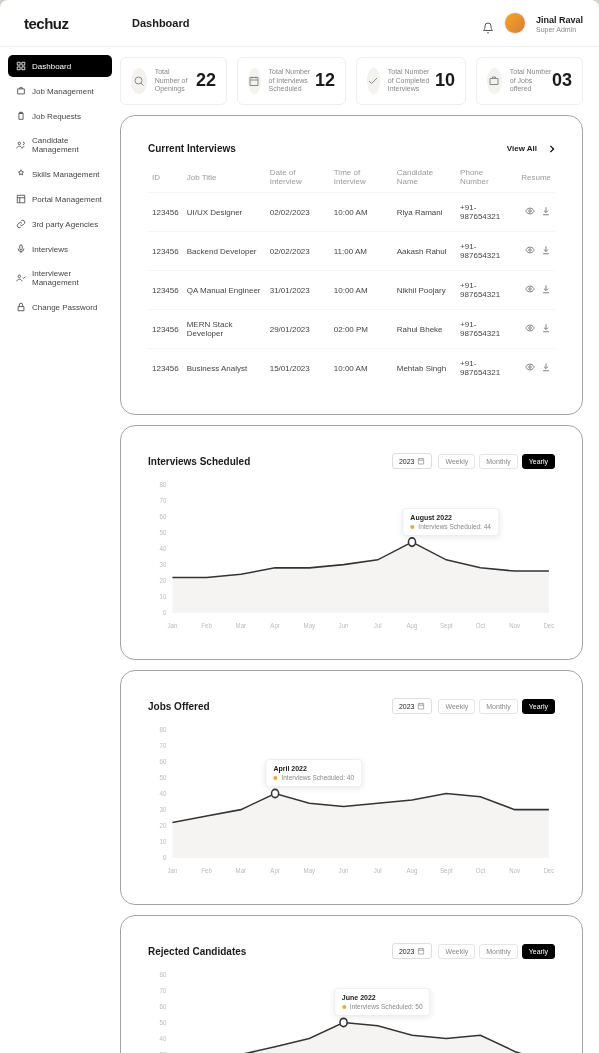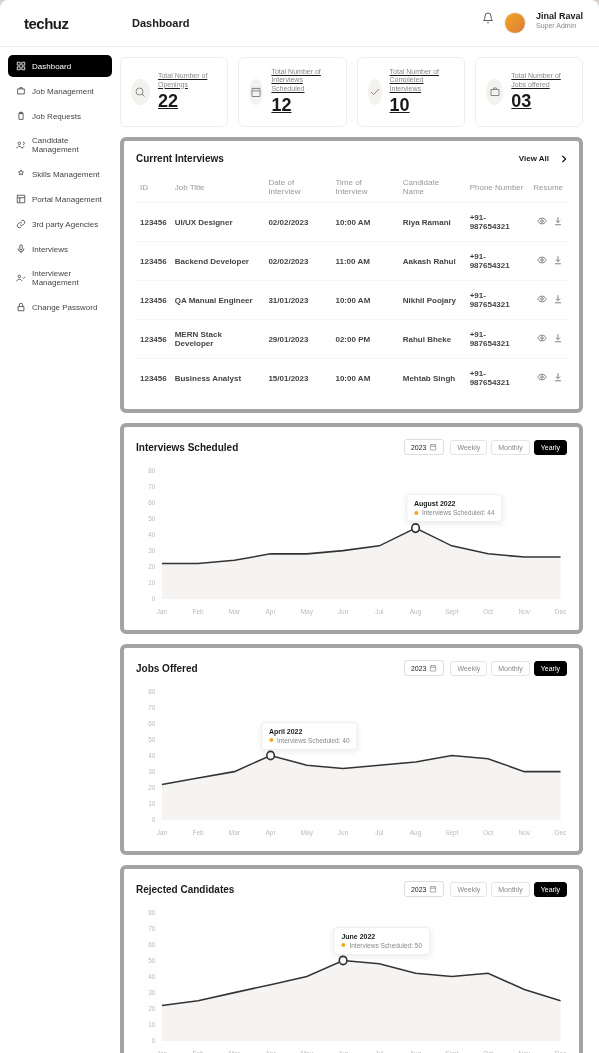--- a/index.html
+++ b/index.html
@@ -5,50 +5,50 @@
 * { margin: 0; padding: 0; box-sizing: border-box; }
 body { font-family: -apple-system, BlinkMacSystemFont, 'Segoe UI', Arial, sans-serif; background: #d7cfc8; font-size: 10px; color: #1a1a1a; }
 .page { width: 599px; margin: 0 auto; }
 
 
 .app-card { background: #ffffff; border-radius: 8px; overflow: hidden; margin-bottom: 28px; }
 .header { display: flex; align-items: center; justify-content: space-between; padding: 12px 16px; border-bottom: 1px solid #eee; }
 .logo-area { width: 110px; display: flex; align-items: center; padding-left: 8px; }
 .logo { font-weight: 700; font-size: 15px; letter-spacing: -0.5px; }
 .page-title { font-size: 11px; font-weight: 600; flex: 1; padding-left: 6px; }
-.header-right { display: flex; align-items: flex-start; gap: 10px; }
+.header-right { display: flex; align-items: flex-end; gap: 10px; }
 .bell { width: 12px; height: 12px; }
 .avatar { width: 22px; height: 22px; border-radius: 50%; background: linear-gradient(135deg,#f5a623,#d87c3a); border: 1px solid #eee; }
 .user-info { display: flex; flex-direction: column; line-height: 1.1; }
 .user-name { font-size: 9px; font-weight: 600; }
 .user-role { font-size: 7px; color: #888; }
 
 .body { display: flex; }
 .sidebar { width: 120px; padding: 8px; display: flex; flex-direction: column; }
 .side-item { display: flex; align-items: center; gap: 6px; padding: 6px 8px; font-size: 8px; color: #444; border-radius: 5px; cursor: pointer; margin-bottom: 3px; }
 .side-item.active { background: #000; color: #fff; }
 .side-icon { width: 10px; height: 10px; flex-shrink: 0; }
 .logout { margin-top: auto; flex-direction: column; }
 
 .main { flex: 1; padding: 10px 16px 16px 0; }
 .stats-row { display: flex; gap: 10px; margin-bottom: 10px; }
 .stat-card { flex: 1; background: #fff; border: 1px solid #eee; border-radius: 6px; padding: 10px; display: flex; align-items: center; gap: 8px; }
 .stat-icon { width: 26px; height: 26px; border-radius: 50%; background: #f3f2ef; display: flex; align-items: center; justify-content: center; }
-.stat-text { display: flex; flex-direction: column; text-decoration: underline; }
+.stat-text { display: flex; flex-direction: row; }
 .stat-label { font-size: 7px; color: #888; line-height: 1.2; }
 .stat-value { font-size: 18px; font-weight: 700; margin-top: 2px; }
 
-.panel { background: #fff; border: 4px solid #a3a3a3; border-radius: 6px; padding: 12px; margin-bottom: 10px; }
+.panel { background: #fff; border: 1px solid #a3a3a3; border-radius: 15px; padding: 27px; margin-bottom: 10px; }
 .panel-head { display: flex; align-items: center; justify-content: space-between; margin-bottom: 8px; }
 .panel-title { font-size: 10px; font-weight: 600; }
 .view-all { font-size: 8px; font-weight: 600; display: flex; align-items: center; gap: 12px; cursor: pointer; }
 
 .tbl { width: 100%; border-collapse: collapse; font-size: 8px; }
 .tbl th { text-align: left; font-weight: 500; color: #999; padding: 6px 4px; }
-.tbl td { padding: 10px 4px; color: #444; font-weight: bold; }
+.tbl td { padding: 10px 4px; color: #444; }
 .tbl tbody tr { border-top: 1px solid #f5f5f5; }
 .actions { display: flex; gap: 6px; justify-content: flex-end; }
 .actions svg { width: 10px; height: 10px; }
 
 .chart-controls { display: flex; align-items: center; gap: 6px; }
 .year-pill { font-size: 7px; padding: 3px 6px; border: 1px solid #ddd; border-radius: 3px; display: flex; align-items: center; gap: 3px; }
 .seg { display: flex; gap: 4px; }
 .seg-btn { font-size: 7px; padding: 3px 6px; border: 1px solid #e5e5e5; border-radius: 3px; color: #888; cursor: pointer; }
 .seg-btn.active { background: #000; color: #fff; border-color: #000; }
 

